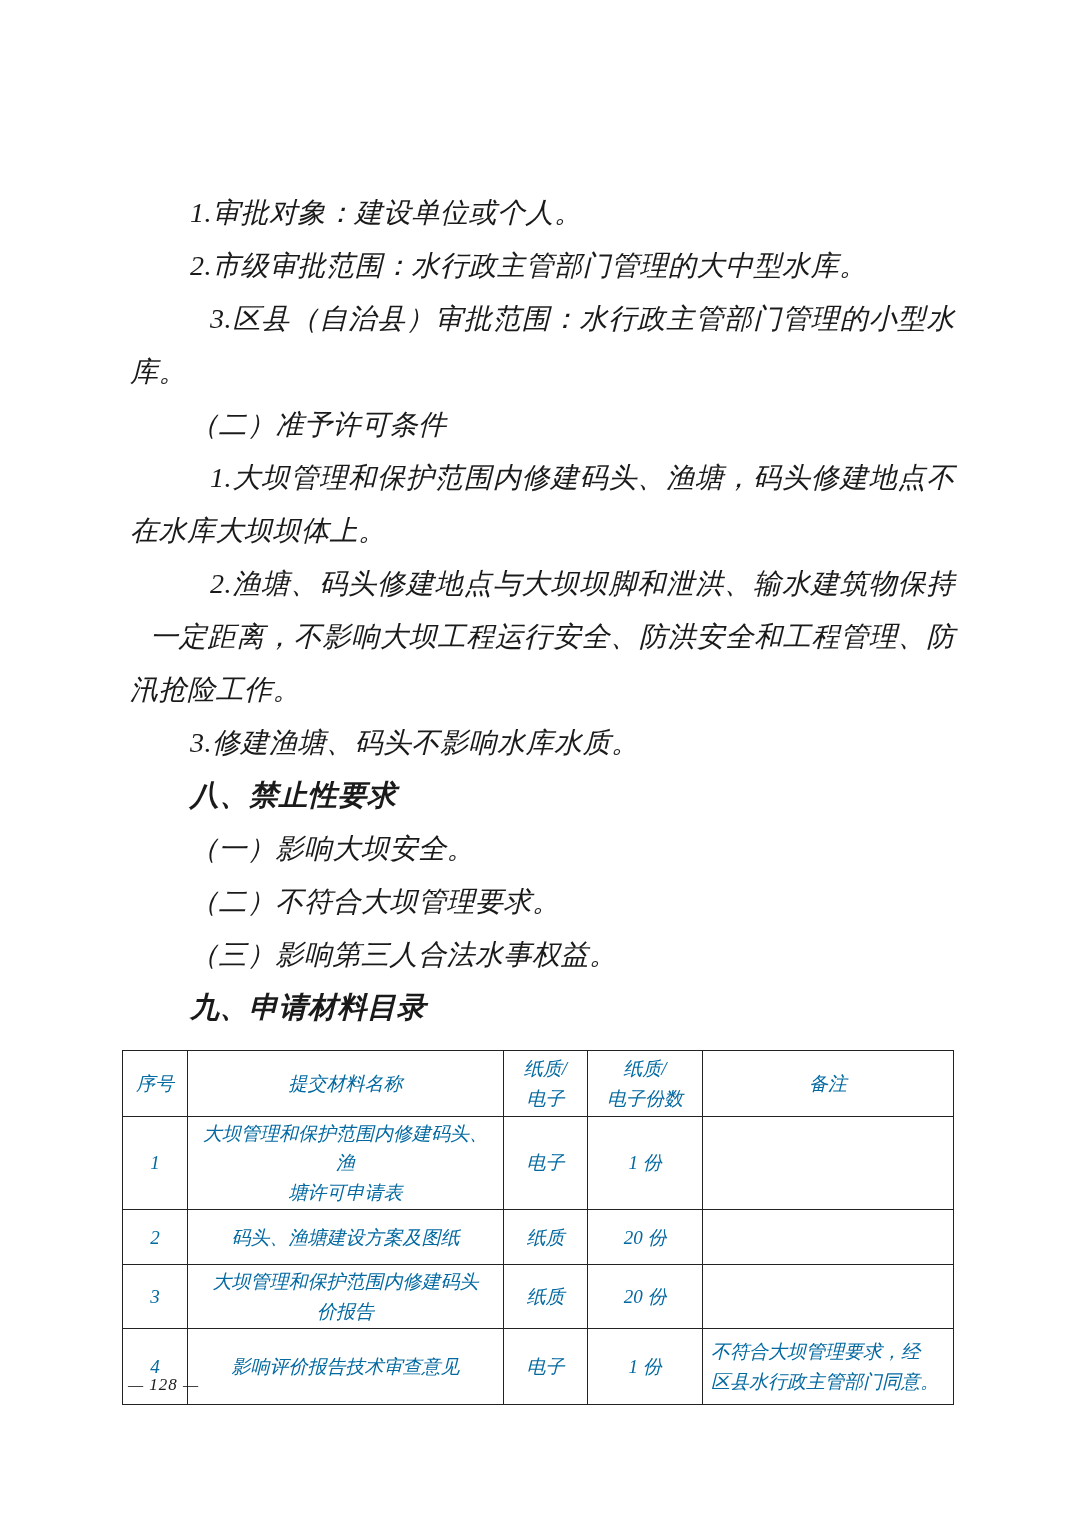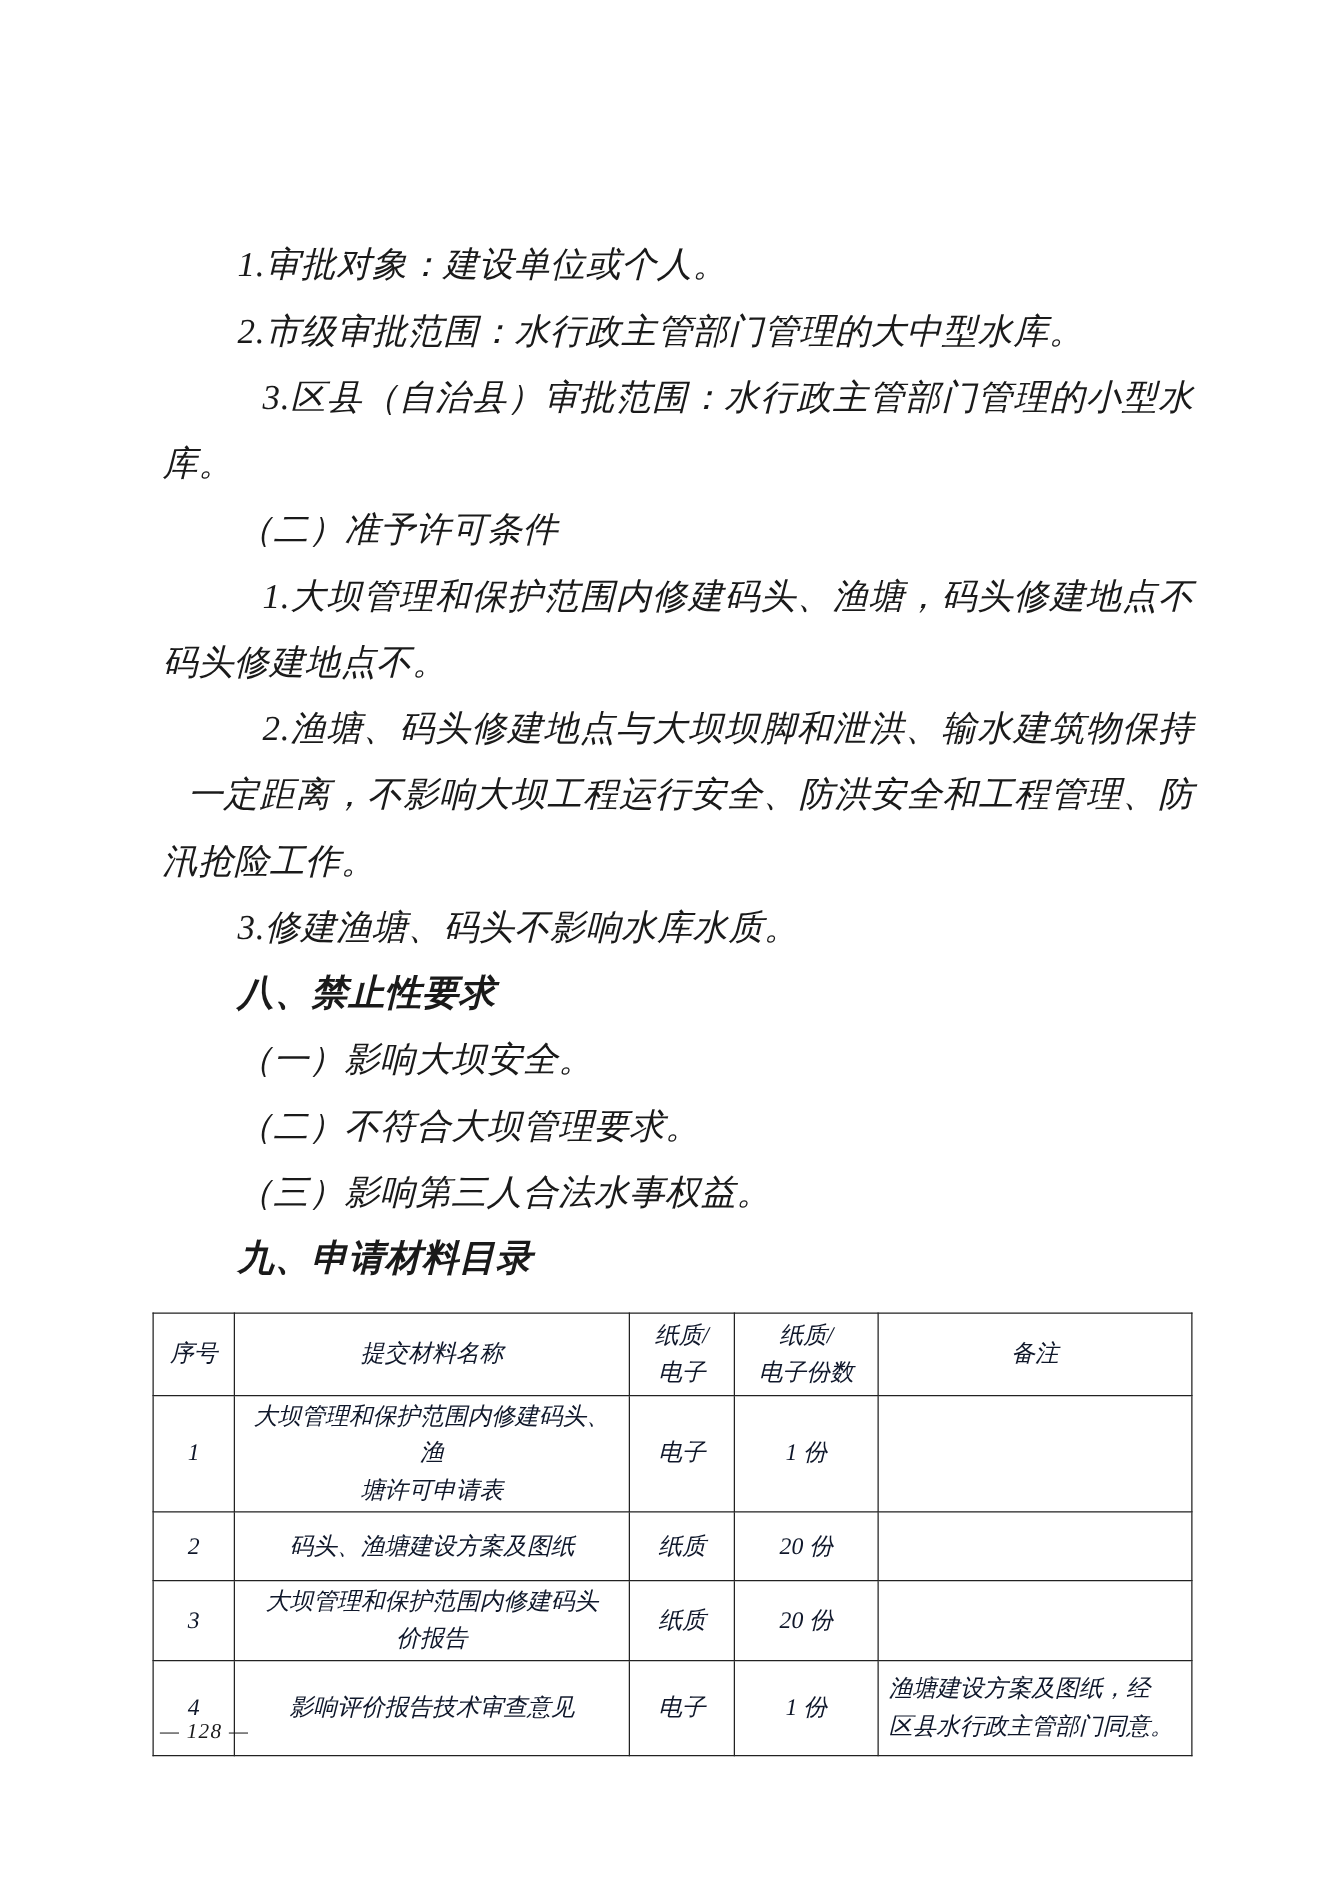--- a/index.html
+++ b/index.html
@@ -38,21 +38,21 @@
     text-justify:inter-character;
     margin-left:20px;
   }
   table.materials {
     border-collapse:collapse;
     table-layout:fixed;
     width:831px;
     margin-left:-8px;
     margin-top:16px;
     font-size:19px;
-    color:#0f172a;
+    color:#0369a1;
   }
   table.materials th, table.materials td {
     border:1.5px solid #222;
     font-weight:normal;
     text-align:center;
     vertical-align:middle;
     padding:2px 6px;
     line-height:1.55;
     white-space:pre-line;
     overflow:hidden;
@@ -76,21 +76,21 @@
 
 <div class="page">
   <div class="content">
     <div>
         <div class="line indent">1.审批对象：建设单位或个人。</div>
         <div class="line indent">2.市级审批范围：水行政主管部门管理的大中型水库。</div>
         <div class="line indent stretch">3.区县（自治县）审批范围：水行政主管部门管理的小型水</div>
         <div class="line">库。</div>
         <div class="line indent">（二）准予许可条件</div>
         <div class="line indent stretch">1.大坝管理和保护范围内修建码头、渔塘，码头修建地点不</div>
-        <div class="line">码头修建地点不。</div>
+        <div class="line">在水库大坝坝体上。</div>
         <div class="line indent stretch">2.渔塘、码头修建地点与大坝坝脚和泄洪、输水建筑物保持</div>
         <div class="line stretch">一定距离，不影响大坝工程运行安全、防洪安全和工程管理、防</div>
         <div class="line">汛抢险工作。</div>
         <div class="line indent">3.修建渔塘、码头不影响水库水质。</div>
         <div class="line indent bold">八、禁止性要求</div>
         <div class="line indent">（一）影响大坝安全。</div>
         <div class="line indent">（二）不符合大坝管理要求。</div>
         <div class="line indent">（三）影响第三人合法水事权益。</div>
         <div class="line indent bold">九、申请材料目录</div>
       </div>
@@ -135,20 +135,20 @@
 价报告</td>
             <td>纸质</td>
             <td>20 份</td>
             <td class="note"></td>
           </tr>
           <tr>
             <td>4</td>
             <td>影响评价报告技术审查意见</td>
             <td>电子</td>
             <td>1 份</td>
-            <td class="note">渔塘建设方案及图纸，经
+            <td class="note">不符合大坝管理要求，经
 区县水行政主管部门同意。</td>
           </tr>
         </tbody>
     </table>
   </div>
   <div class="footer">— 128 —</div>
 </div>
 
 </body></html>

